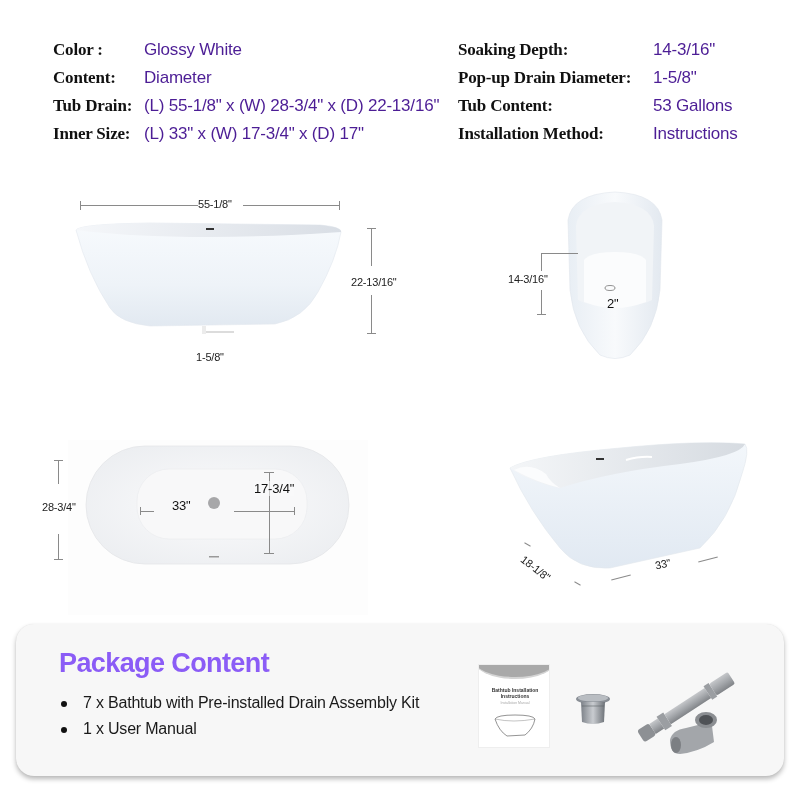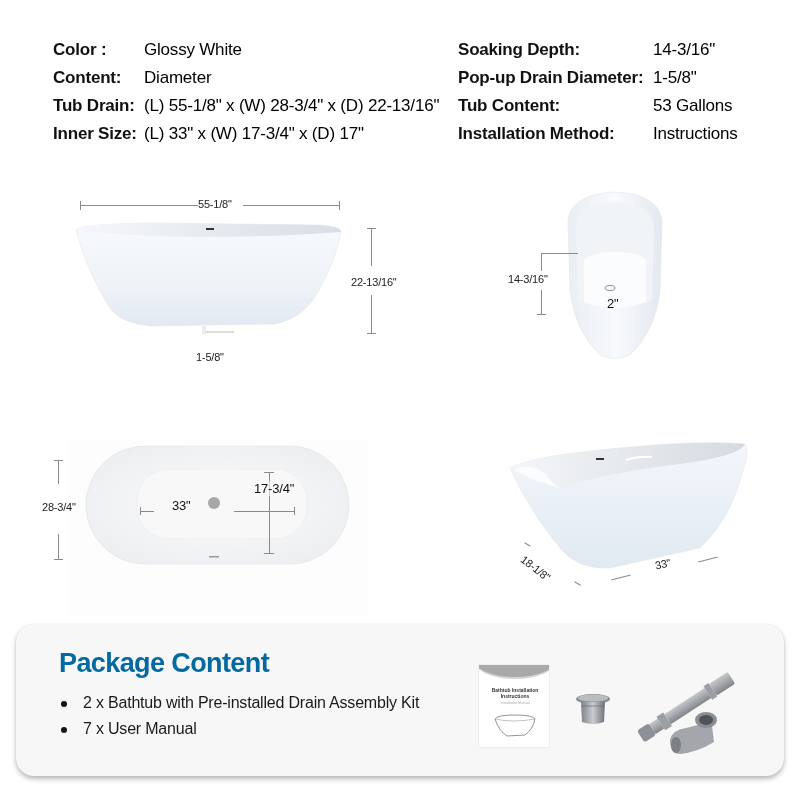--- a/index.html
+++ b/index.html
@@ -5,22 +5,22 @@
   * { box-sizing: border-box; margin: 0; padding: 0; }
   html, body { width: 800px; height: 800px; background: #ffffff; overflow: hidden; }
   body { font-family: "Liberation Sans", "DejaVu Sans", sans-serif; color: #111; position: relative; }
 
   
   .specs { position: absolute; top: 36px; left: 0; width: 800px; height: 120px; }
   .spec-col { position: absolute; top: 0; }
   .spec-col.left { left: 53px; }
   .spec-col.right { left: 458px; }
   .spec-row { position: relative; height: 28px; font-size: 17px; line-height: 28px; white-space: nowrap; }
-  .spec-label { position: absolute; left: 0; font-weight: bold; color: #111; letter-spacing: -0.2px; }
-  .spec-value { position: absolute; color: #000000; letter-spacing: -0.2px; }
+  .spec-label { position: absolute; left: 0; font-weight: bold; color: #111; letter-spacing: -0.2px; font-family: Liberation Serif, serif; }
+  .spec-value { position: absolute; color: #4c1d95; letter-spacing: -0.2px; }
   .spec-col.left .spec-value { left: 91px; }
   .spec-col.right .spec-value { left: 195px; }
 
   
   .diagram { position: absolute; }
   .dim-text { position: absolute; font-size: 11px; color: #222; white-space: nowrap; letter-spacing: -0.2px; }
   .dim-text.big { font-size: 13px; color: #111; }
   .line { position: absolute; background: #8a8a8a; }
 
   
@@ -32,21 +32,21 @@
   #top-view .bg { position: absolute; left: 28px; top: 0; width: 300px; height: 175px; background: #fdfdfd; }
   
   #persp-view { left: 500px; top: 430px; width: 270px; height: 160px; }
 
   
   .package {
     position: absolute; left: 16px; top: 624px; width: 768px; height: 152px;
     background: #f7f7f7; border-radius: 18px;
     box-shadow: 0 3px 5px rgba(0,0,0,0.28), 0 0 1px rgba(0,0,0,0.1);
   }
-  .package-title { position: absolute; left: 43px; top: 24px; font-size: 27px; font-weight: bold; color: #0369a1; letter-spacing: -0.6px; }
+  .package-title { position: absolute; left: 43px; top: 24px; font-size: 27px; font-weight: bold; color: #8b5cf6; letter-spacing: -0.6px; }
   .package-list { position: absolute; left: 43px; top: 66px; list-style: none; }
   .package-item { position: relative; height: 26px; line-height: 26px; font-size: 16px; color: #1a1a1a; padding-left: 24px; white-space: nowrap; letter-spacing: -0.2px; }
   .bullet { position: absolute; left: 2px; top: 11px; width: 6px; height: 6px; border-radius: 50%; background: #111; }
 
   .pkg-img { position: absolute; }
   #manual-img { left: 462px; top: 40px; width: 72px; height: 84px; background: #fff; border: 1px solid #eee; overflow: hidden; }
   #manual-img .arc { position: absolute; left: -6px; top: -30px; width: 84px; height: 44px; border-radius: 0 0 42px 42px / 0 0 20px 20px; background: #a9a9a9; border-bottom: 2px solid #d4d4d4; }
   #manual-img .m-title { position: absolute; left: 0; top: 22px; width: 72px; text-align: center; font-size: 5px; font-weight: bold; color: #333; line-height: 6px; }
   #manual-img .m-sub { position: absolute; left: 0; top: 36px; width: 72px; text-align: center; font-size: 3.5px; color: #aaa; }
 </style>
@@ -209,25 +209,25 @@
   <div class="line" style="left:111px; top:147px; width:20px; height:1px; transform:rotate(-14deg);"></div>
   <div class="dim-text" style="left:155px; top:128px; transform:rotate(-12deg);">33"</div>
   <div class="line" style="left:198px; top:129px; width:20px; height:1px; transform:rotate(-14deg);"></div>
 </div>
 
 <div class="package">
   <div class="package-title">Package Content</div>
   <ul class="package-list">
     <li class="package-item">
       <span class="bullet"></span>
-      <span>2 x Bathtub with Pre-installed Drain Assembly Kit</span>
+      <span>7 x Bathtub with Pre-installed Drain Assembly Kit</span>
     </li>
     <li class="package-item">
       <span class="bullet"></span>
-      <span>7 x User Manual</span>
+      <span>1 x User Manual</span>
     </li>
   </ul>
 
   <div class="pkg-img" id="manual-img">
     <div class="arc"></div>
     <div class="m-title">Bathtub Installation Instructions</div>
     <div class="m-sub">Installation Manual</div>
     <svg style="position:absolute; left:14px; top:48px;" width="44" height="26" viewBox="0 0 44 26">
       <path d="M2 6 Q4 2 22 2 Q40 2 42 6 Q40 16 32 22 L14 23 Q6 18 2 6 Z" fill="none" stroke="#666" stroke-width="0.7"></path>
       <path d="M2 6 Q20 10 42 6" fill="none" stroke="#888" stroke-width="0.5"></path>

